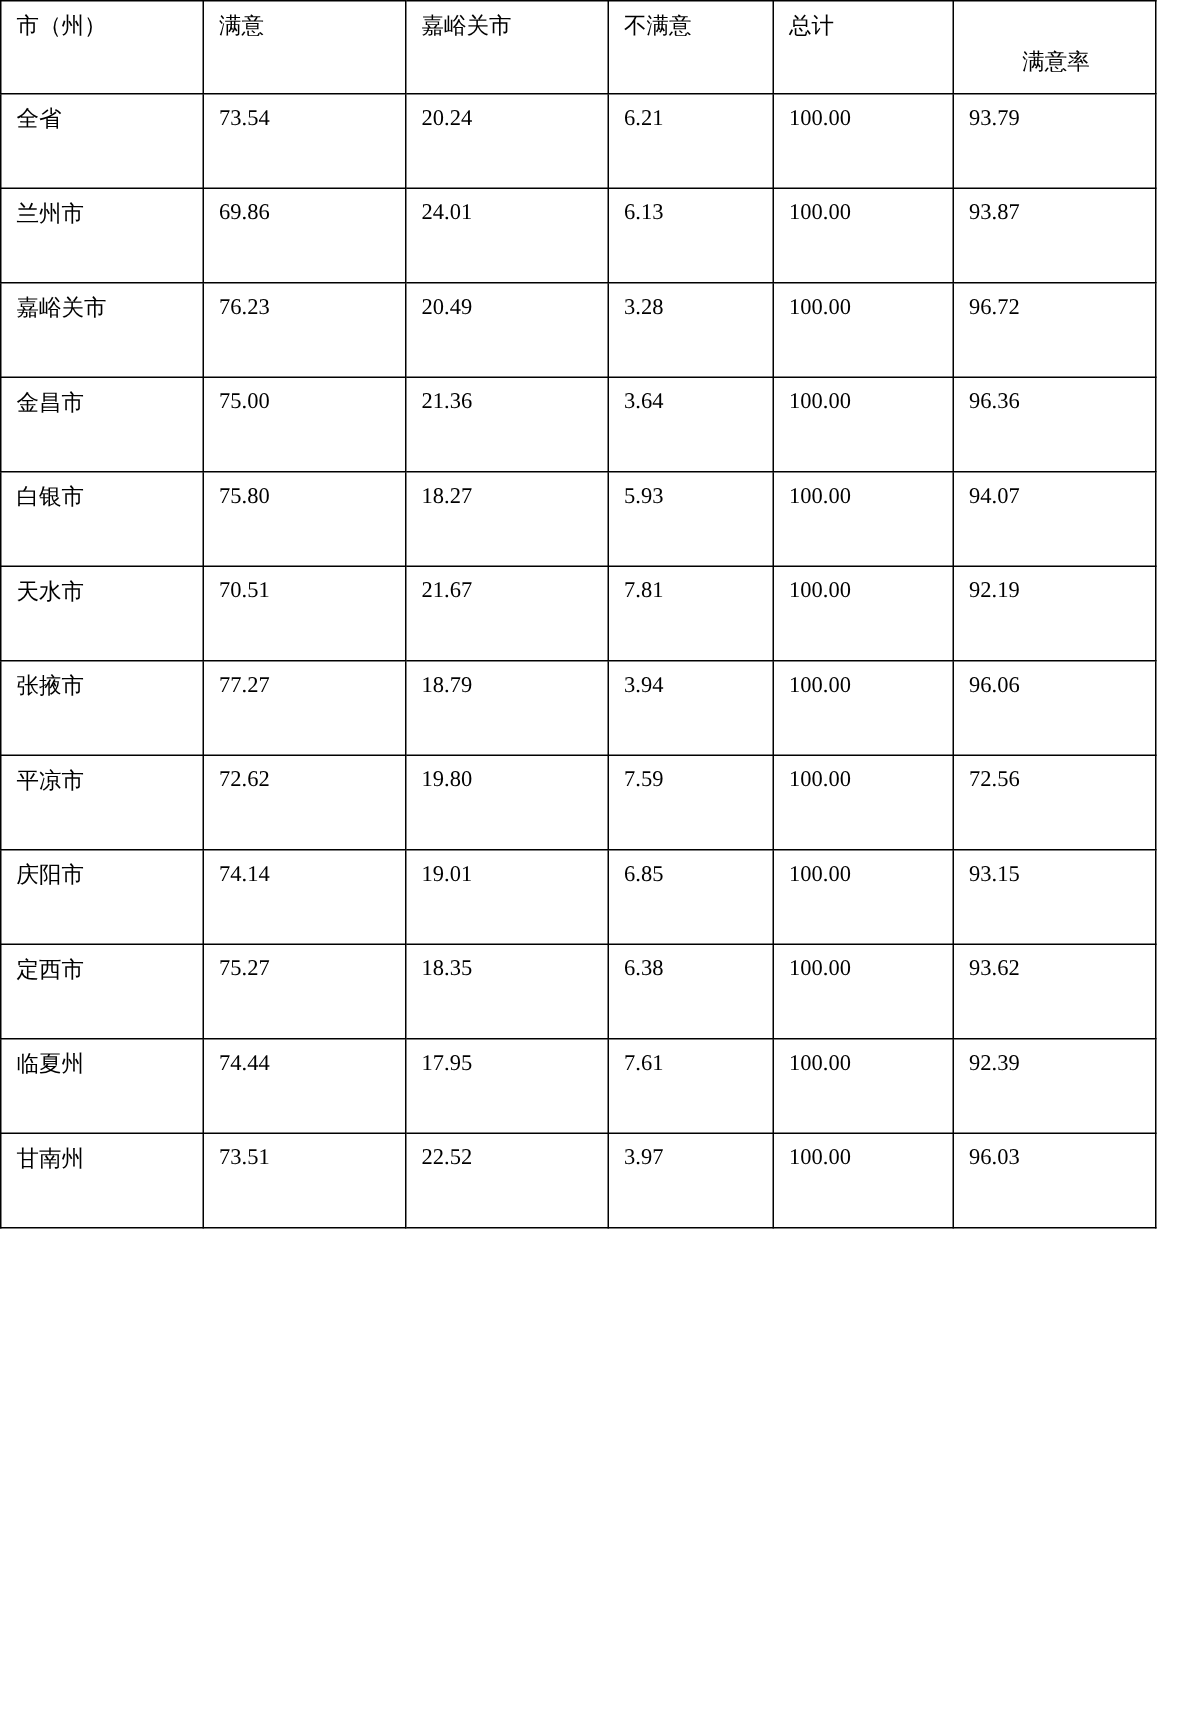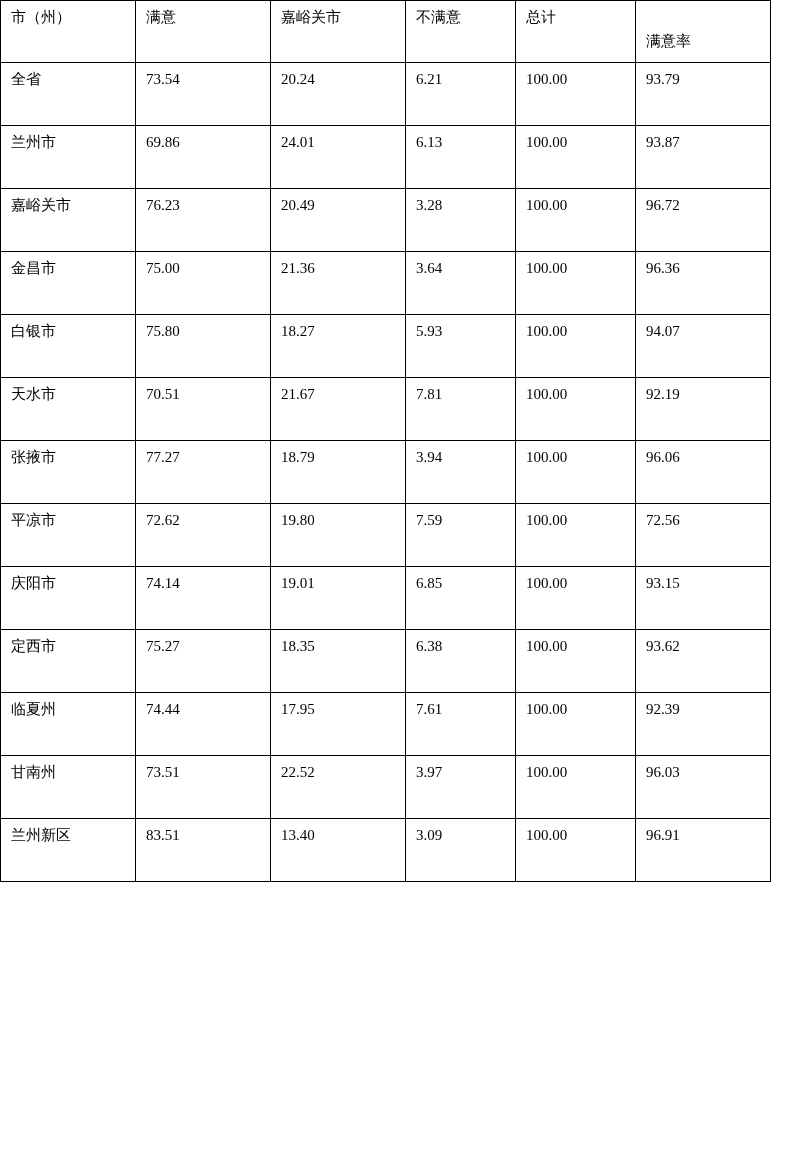--- a/index.html
+++ b/index.html
@@ -50,20 +50,21 @@
   }
   tbody td {
     height: 63px;
   }
   
   .hdr-cell {
     padding-top: 6px;
   }
   .hdr-cell.lower {
     padding-top: 30px;
+    text-align: center;
   }
   
   .rate-cell {
     padding-top: 32px;
   }
   .label-cell, .num-cell {
     padding-top: 7px;
   }
   .cjk {
     font-family: "DejaVu Sans", "Liberation Sans", sans-serif;
@@ -187,23 +188,15 @@
         <td class="rate-cell num">92.39</td>
       </tr>
       <tr>
         <td class="label-cell cjk">甘南州</td>
         <td class="num-cell num">73.51</td>
         <td class="num-cell num">22.52</td>
         <td class="num-cell num">3.97</td>
         <td class="num-cell num">100.00</td>
         <td class="rate-cell num">96.03</td>
       </tr>
-      <tr>
-        <td class="label-cell cjk">兰州新区</td>
-        <td class="num-cell num">83.51</td>
-        <td class="num-cell num">13.40</td>
-        <td class="num-cell num">3.09</td>
-        <td class="num-cell num">100.00</td>
-        <td class="rate-cell num">96.91</td>
-      </tr>
     </tbody>
   </table>
 </div>
 
 </body></html>

